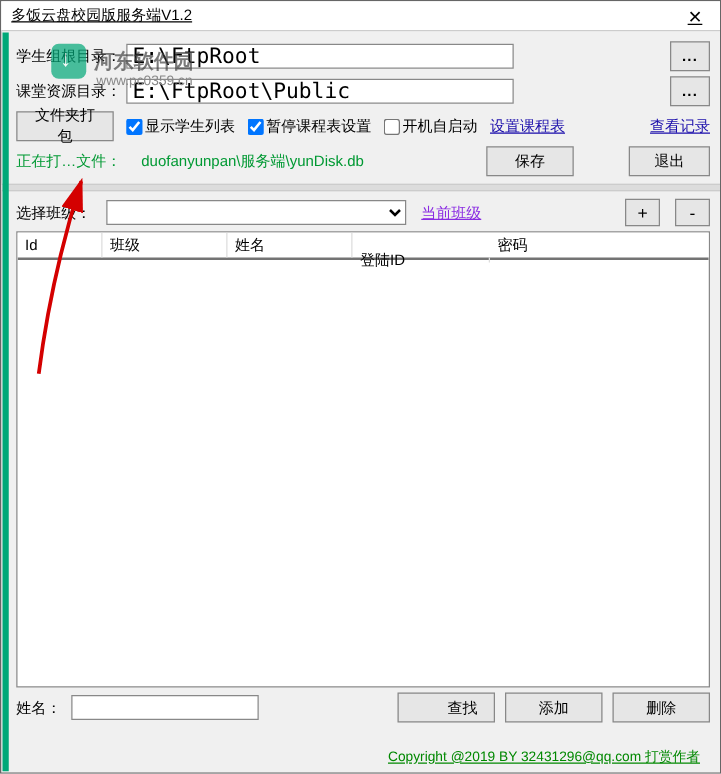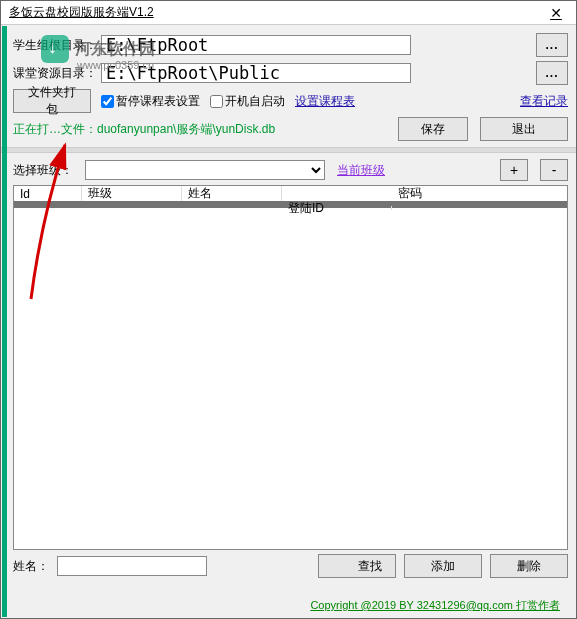--- a/index.html
+++ b/index.html
@@ -19,21 +19,21 @@
 .browse { width: 32px; font-weight: bold; letter-spacing: 1px; }
 .chk { display: inline-flex; align-items: center; gap: 2px; font-size: 12px; }
 .chk input { width: 13px; height: 13px; }
 .link { color: #1a0dab; text-decoration: underline; cursor: pointer; }
 .greentext { color: #009933; font-size: 12px; }
 .redpath { color: #009933; }
 .sep { height: 6px; background: #dcdcdc; margin: 6px -8px 6px -12px; border-top: 1px solid #ccc; border-bottom: 1px solid #ccc; }
 .combo { border: 1px solid #888; background: #fff; height: 20px; width: 240px; }
 .smallbtn { width: 28px; height: 22px; border: 1px solid #888; background: #e6e6e6; font-size: 14px; cursor: pointer; }
 .table-wrap { margin: 4px 0; border: 1px solid #888; background: #fff; height: 365px; position: relative; overflow: hidden; }
-.thead { display: flex; background: #fff; border-bottom: 7px solid #737373; height: 22px; }
+.thead { display: flex; background: #fff; border-bottom: 2px solid #737373; height: 22px; }
 .th { border-right: 1px solid #ddd; padding: 2px 6px; font-size: 12px; display: flex; align-items: center; }
 .tbody { height: 340px; }
 .footer { display: flex; align-items: center; gap: 8px; margin-top: 4px; }
 .footer .textinput { width: 150px; }
 .copyright { text-align: right; color: #008800; text-decoration: underline; font-size: 11px; margin-top: 20px; padding-right: 8px; }
 .watermark { position: absolute; top: 34px; left: 40px; pointer-events: none; opacity: 0.7; display: flex; align-items: center; gap: 6px; z-index: 50; }
 .wm-logo { width: 28px; height: 28px; background: #00a878; border-radius: 6px; position: relative; }
 .wm-logo::after { content: "↓"; color: #fff; font-size: 18px; position: absolute; left: 7px; top: 2px; }
 .wm-text { color: #444; font-size: 16px; font-weight: bold; }
 .wm-url { position: absolute; top: 58px; left: 76px; color: #888; font-size: 11px; pointer-events: none; z-index: 50; }
@@ -76,37 +76,41 @@
     <div class="row">
       <span class="label">课堂资源目录：</span>
       <input class="textinput path2" value="E:\FtpRoot\Public" style="">
       <span class="spacer"></span>
       <button class="btn browse">...</button>
     </div>
     <div class="row" style="gap:10px;">
       <button class="btn" style="width:78px;">文件夹打包</button>
       <label class="chk">
           <input type="checkbox" checked="" style="">
+          <span>显示学生列表</span>
+        </label>
+      <label class="chk">
+          <input type="checkbox" checked="" style="">
           <span>暂停课程表设置</span>
         </label>
       <label class="chk">
           <input type="checkbox" style="">
           <span>开机自启动</span>
         </label>
       <span class="link">设置课程表</span>
       <span class="spacer"></span>
       <span class="link">查看记录</span>
     </div>
-    <div class="row" style="gap:0;">
+    <div class="row" style="gap:16px;">
       <span class="greentext">正在打…文件：</span>
       <span class="greentext redpath">duofanyunpan\服务端\yunDisk.db</span>
       <span class="spacer"></span>
       <button class="btn" style="width:70px;margin-left:16px;">保存</button>
       <span style="width:12px;"></span>
-      <button class="btn" style="width:88px;">退出</button>
+      <button class="btn" style="width:65px;">退出</button>
     </div>
 
     <div class="sep"></div>
 
     <div class="row" style="gap:12px;">
       <span class="label">选择班级：</span>
       <select class="combo"></select>
       <span class="purple">当前班级</span>
       <span class="spacer"></span>
       <button class="smallbtn">+</button>

